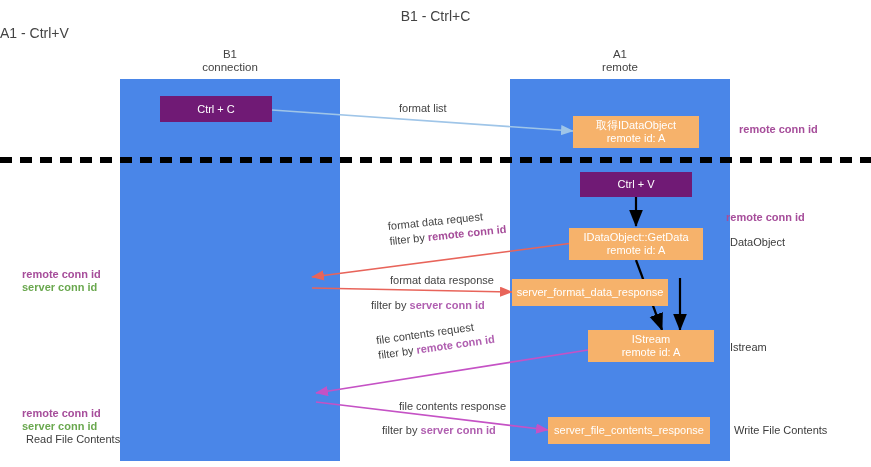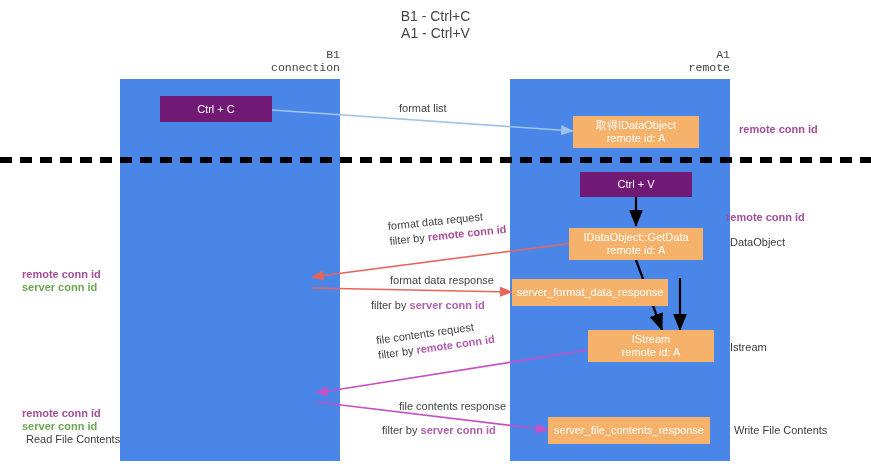--- a/index.html
+++ b/index.html
@@ -7,22 +7,22 @@
     width:871px;height:467px;background:#ffffff;
     font-family:"Liberation Sans",sans-serif;
     position:relative;overflow:hidden;
   }
   #stage{position:absolute;left:0;top:0;width:871px;height:467px;}
   .abs{position:absolute;}
 
   
   .column{position:absolute;background:#4a86e8;}
   .col-head{
-    position:absolute;text-align:right;color:#434343;
-    font-size:11.5px;line-height:13px;font-family:Liberation Mono, monospace;
+    position:absolute;text-align:center;color:#434343;
+    font-size:11.5px;line-height:13px;
   }
 
   
   .box{
     position:absolute;box-sizing:border-box;
     display:flex;flex-direction:column;
     align-items:center;justify-content:center;
     color:#ffffff;font-size:11px;line-height:13px;
     text-align:center;padding:2px 4px;
   }
@@ -45,21 +45,21 @@
   .rot{transform-origin:left bottom;}
 
   svg.overlay{position:absolute;left:0;top:0;width:871px;height:467px;pointer-events:none;}
 </style>
 </head>
 <body>
 
 <div id="stage">
 
   <div class="txt" style="left:0;top:8px;width:871px;text-align:center;font-size:14px;line-height:17px;color:#434343;">B1 - Ctrl+C</div>
-  <div class="txt" style="left:0;top:25px;width:871px;text-align:center;font-size:14px;line-height:17px;color:#434343;">A1 - Ctrl+V</div>
+  <div class="txt" style="left:0;top:25px;width:871px;text-align:left;font-size:14px;line-height:17px;color:#434343;">A1 - Ctrl+V</div>
 
   <div class="col-head" style="left:120px;top:48px;width:220px;">
     <div>B1</div>
     <div>connection</div>
   </div>
   <div class="col-head" style="left:510px;top:48px;width:220px;">
     <div>A1</div>
     <div>remote</div>
   </div>
 

